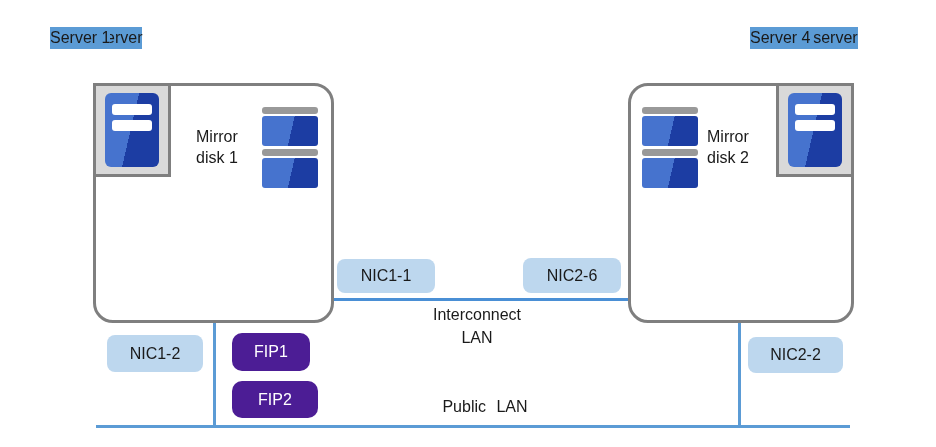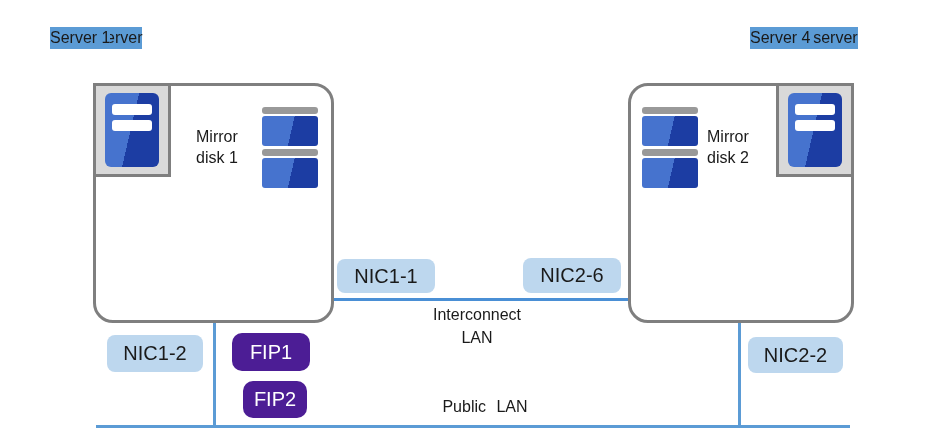--- a/index.html
+++ b/index.html
@@ -89,34 +89,34 @@
   .line{position:absolute;background:#5b9bd5;}
   .line-interconnect{left:334px;top:298px;width:295px;height:3px;background:#4a8fd5;}
   .line-public{left:96px;top:425px;width:754px;height:3px;}
   .line-v1{left:213px;top:322px;width:3px;height:104px;}
   .line-v2{left:738px;top:322px;width:3px;height:104px;}
   
   .chip{
     position:absolute;
     box-sizing:border-box;
     border-radius:8px;
-    font-size:20px;
+    font-size:16px;
     text-align:right;
     display:flex;
     align-items:center;
     justify-content:center;
   }
   .chip-light{background:#bdd7ee;color:#1a1a1a;}
   .chip-dark{background:#4c1d95;color:#ffffff;border-radius:10px;}
   .nic1-1{left:337px;top:259px;width:98px;height:34px;}
   .nic2-1{left:523px;top:258px;width:98px;height:35px;}
   .nic1-2{left:107px;top:335px;width:96px;height:37px;}
   .nic2-2{left:748px;top:337px;width:95px;height:36px;}
   .fip1{left:232px;top:333px;width:78px;height:38px;}
-  .fip2{left:232px;top:381px;width:64px;height:37px;margin-left:11px;}
+  .fip2{left:232px;top:381px;width:86px;height:37px;}
   
   .net-label{
     position:absolute;
     text-align:center;
     font-size:16px;
     line-height:23px;
     color:#1a1a1a;
   }
   .label-interconnect{left:417px;top:303px;width:120px;}
   .label-public{left:415px;top:395px;width:140px;word-spacing:6px;}

